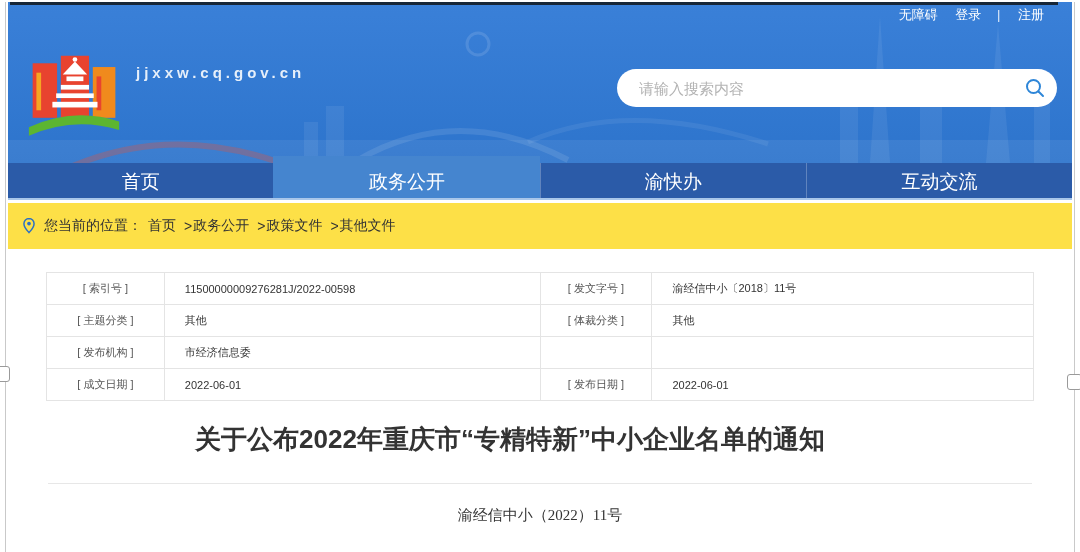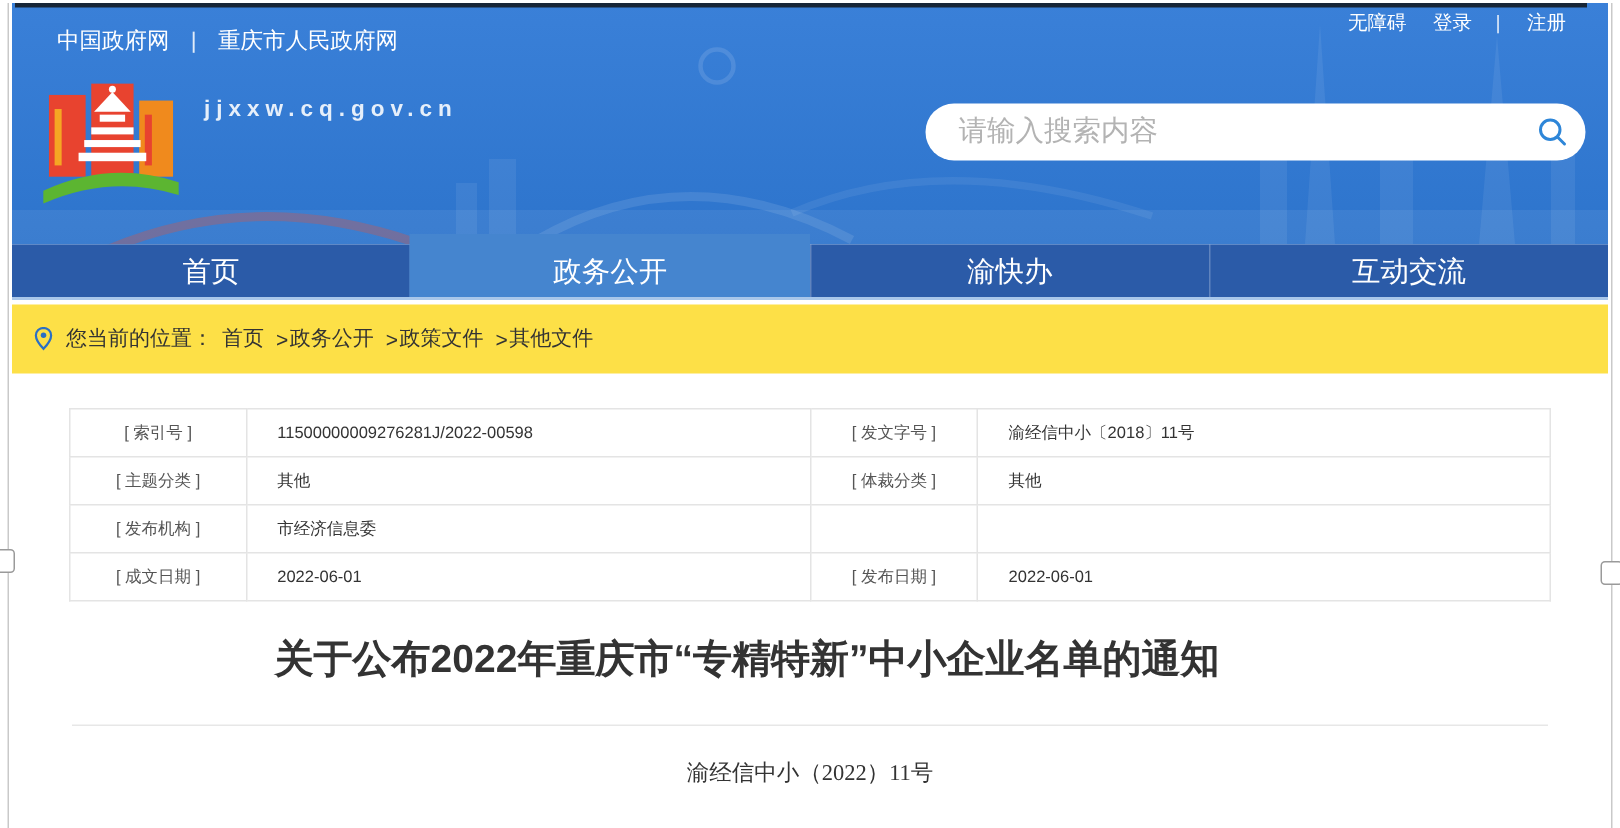--- a/index.html
+++ b/index.html
@@ -43,21 +43,21 @@
   .site-title { font-size:31px; font-weight:bold; color:#fff; letter-spacing:2px; }
   .site-url   { margin-top:8px; margin-left:4px; font-size:15px; font-weight:bold;
                 color:rgba(255,255,255,.88); letter-spacing:4px; }
 
   .search {
     position:absolute; left:609px; top:67px; width:440px; height:38px;
     background:#fff; border-radius:19px; display:flex; align-items:center; z-index:2;
   }
   .search input {
     flex:1; height:100%; border:none; outline:none; background:transparent;
-    padding:0 8px 0 22px; font-size:19px; color:#be185d;
+    padding:0 8px 0 22px; font-size:15px; color:#be185d;
     font-family:"Liberation Sans","DejaVu Sans",sans-serif;
   }
   .search input::placeholder { color:#b3b3b3; }
   .search-icon { width:44px; display:flex; justify-content:center; align-items:center; cursor:pointer; }
 
   
   .nav {
     position:absolute; left:8px; top:163px; width:1064px; height:37px;
     background:#2b5ba8; display:flex; z-index:2;
     border-bottom:2px solid #a9c7ea;
@@ -84,21 +84,21 @@
   .meta-table {
     position:absolute; left:46px; top:272px; width:988px;
     border-collapse:collapse; font-size:11px; z-index:2;
   }
   .meta-table td { border:1px solid #e4e4e4; height:32px; padding:0; }
   .meta-table td.lbl { text-align:center; color:#555; }
   .meta-table td.val { padding-left:20px; color:#333; }
 
   
   .doc-title {
-    position:absolute; left:4px; width:988px; top:422px; margin:0;
+    position:absolute; left:16px; width:988px; top:422px; margin:0;
     text-align:center; font-size:26px; font-weight:bold; color:#333; z-index:2;
   }
   .title-divider { position:absolute; left:48px; top:483px; width:984px; height:1px;
                    background:#e7e7e7; z-index:2; }
   .doc-number {
     position:absolute; left:0; width:1080px; top:506px; text-align:center;
     font-size:15px; color:#333; z-index:2;
     font-family:"Liberation Serif","DejaVu Serif",serif;
   }
 </style>
@@ -123,25 +123,20 @@
         <rect x="296" y="120" width="14" height="41"></rect>
         <rect x="318" y="104" width="18" height="57"></rect>
         <rect x="0" y="138" width="1064" height="23"></rect>
       </g>
       <circle cx="470" cy="42" r="11" fill="none" stroke="rgba(255,255,255,0.12)" stroke-width="3"></circle>
       <path d="M350,158 Q450,100 560,158" fill="none" stroke="rgba(255,255,255,0.10)" stroke-width="6"></path>
       <path d="M520,140 Q620,96 760,142" fill="none" stroke="rgba(255,255,255,0.07)" stroke-width="5"></path>
       <path d="M60,166 Q160,122 270,160" fill="none" stroke="rgba(235,80,50,0.30)" stroke-width="6"></path>
     </svg>
 
-    <div class="topbar-left">
-      <a class="toplink">中国政府网</a>
-      <span class="topsep">|</span>
-      <a class="toplink">重庆市人民政府网</a>
-    </div>
 
     <div class="topbar-right">
       <a class="toplink">无障碍</a>
       <a class="toplink">登录</a>
       <span class="topsep">|</span>
       <a class="toplink">注册</a>
     </div>
 
     <div class="logo">
       <svg viewBox="0 0 100 100" width="96" height="94">

